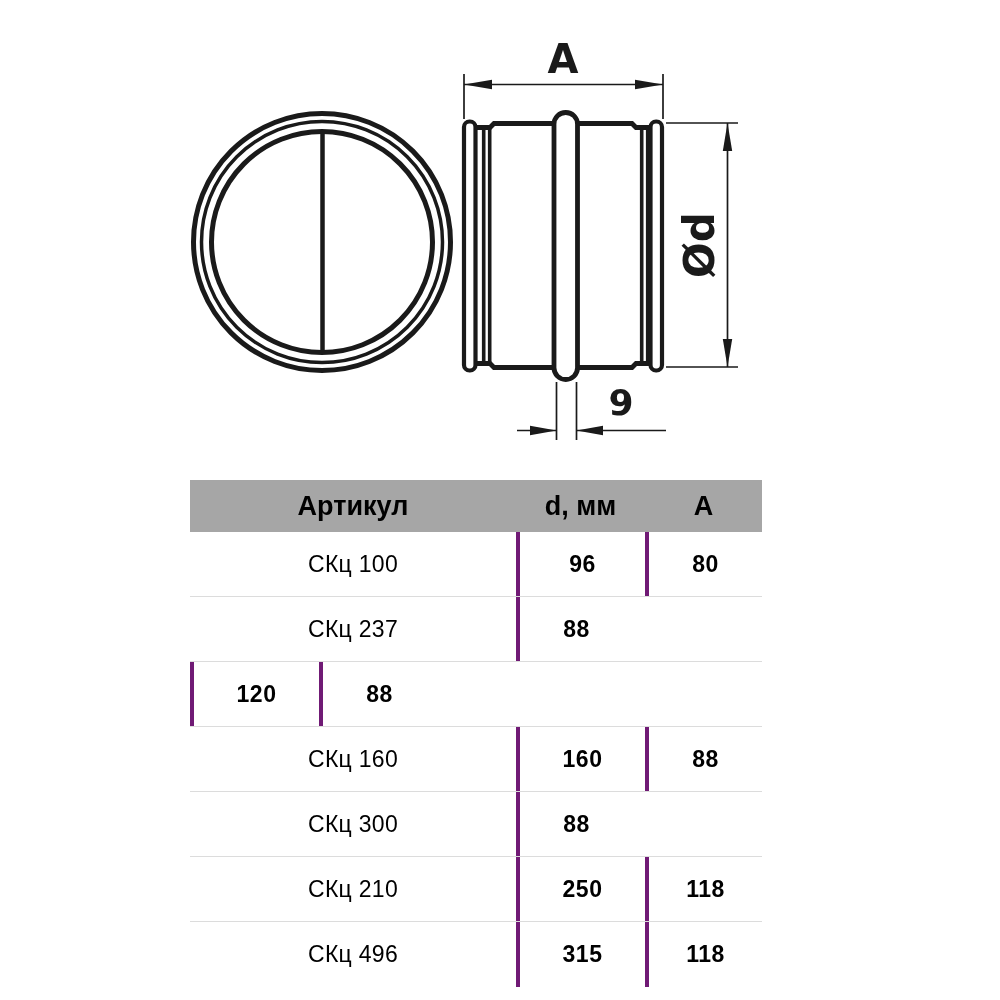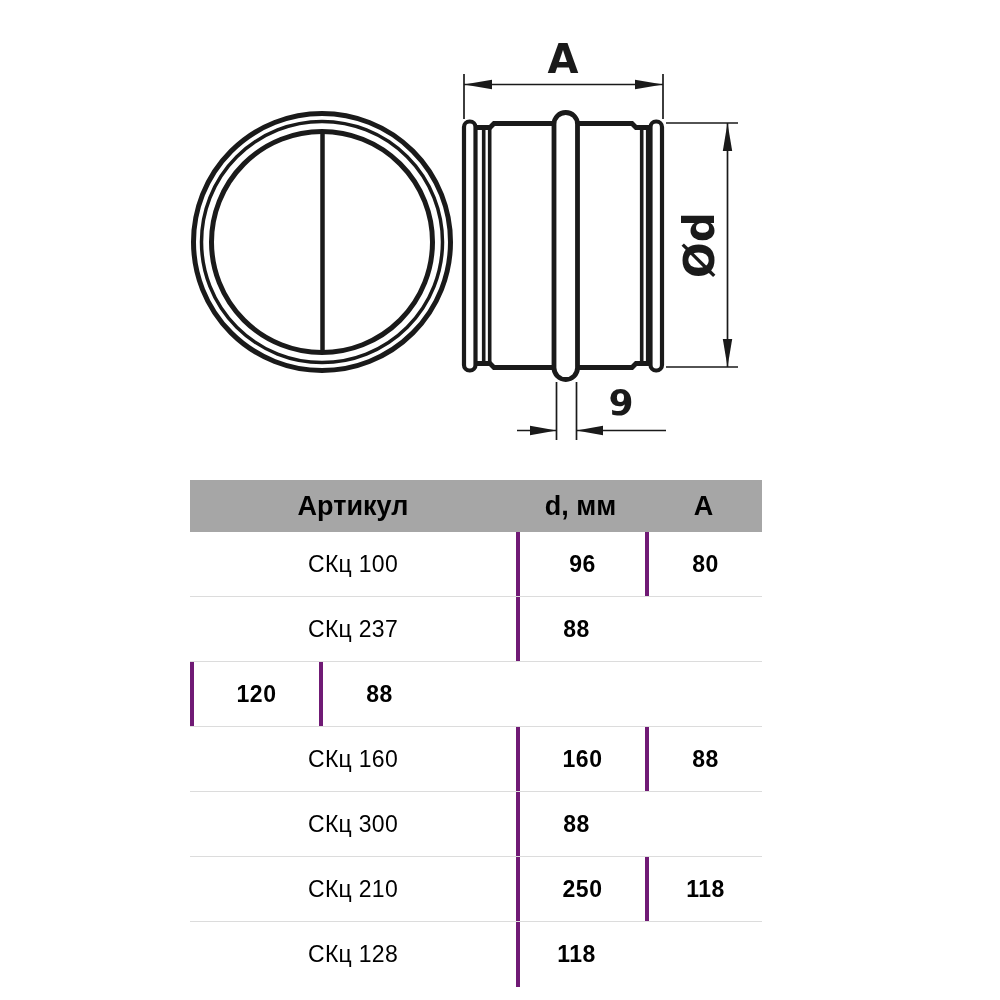--- a/index.html
+++ b/index.html
@@ -142,18 +142,19 @@
     <div class="row">
       <div class="cell c1 art">СКц 300</div>
       <div class="cell c3 num">88</div>
     </div>
     <div class="row">
       <div class="cell c1 art">СКц 210</div>
       <div class="cell c2 num">250</div>
       <div class="cell c3 num">118</div>
     </div>
     <div class="row">
-      <div class="cell c1 art">СКц 128</div>
+      <div class="cell c1 art">СКц 496</div>
+      <div class="cell c2 num">315</div>
       <div class="cell c3 num">118</div>
     </div>
   </div>
 
 </div>
 
 </body></html>

